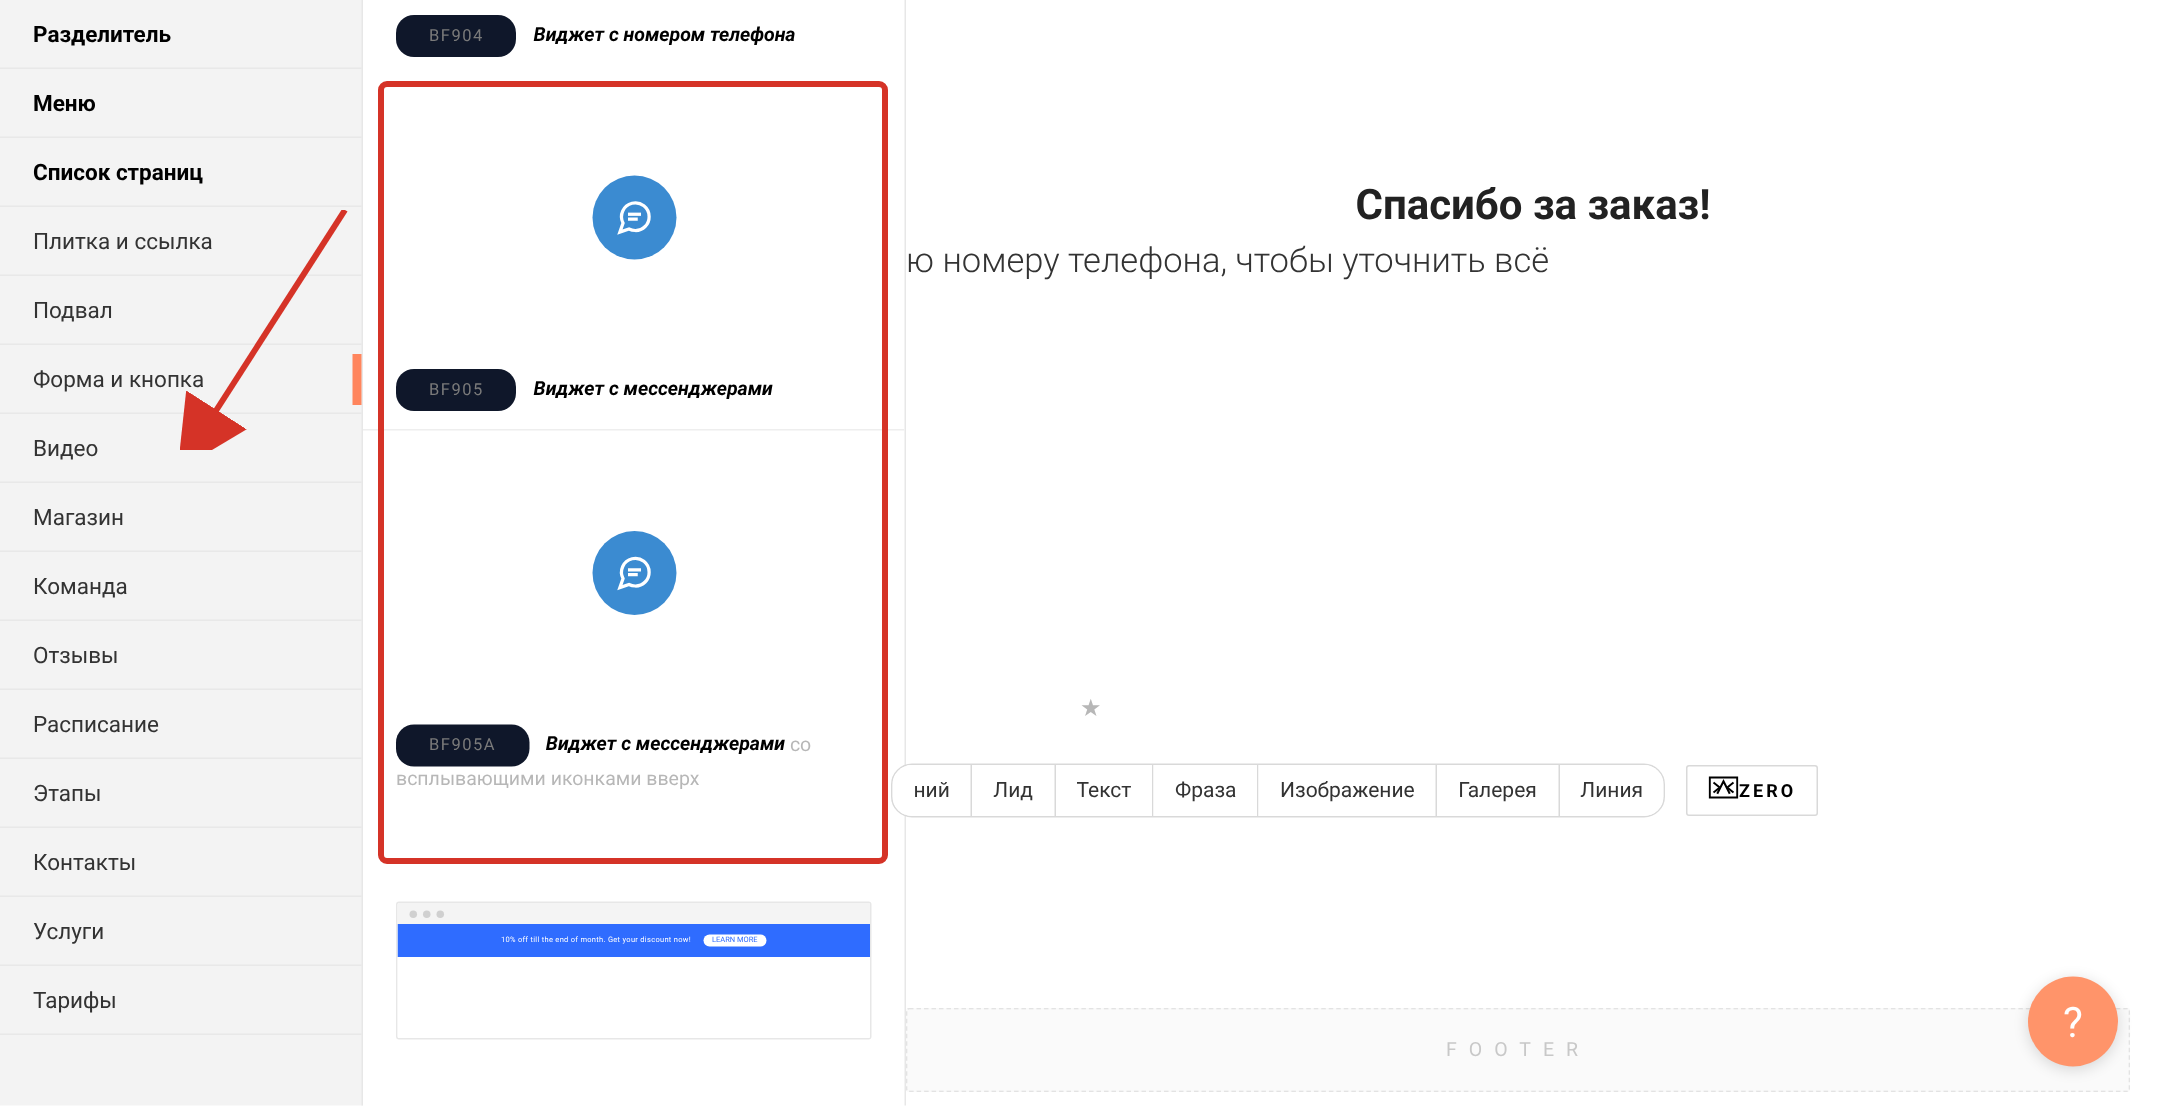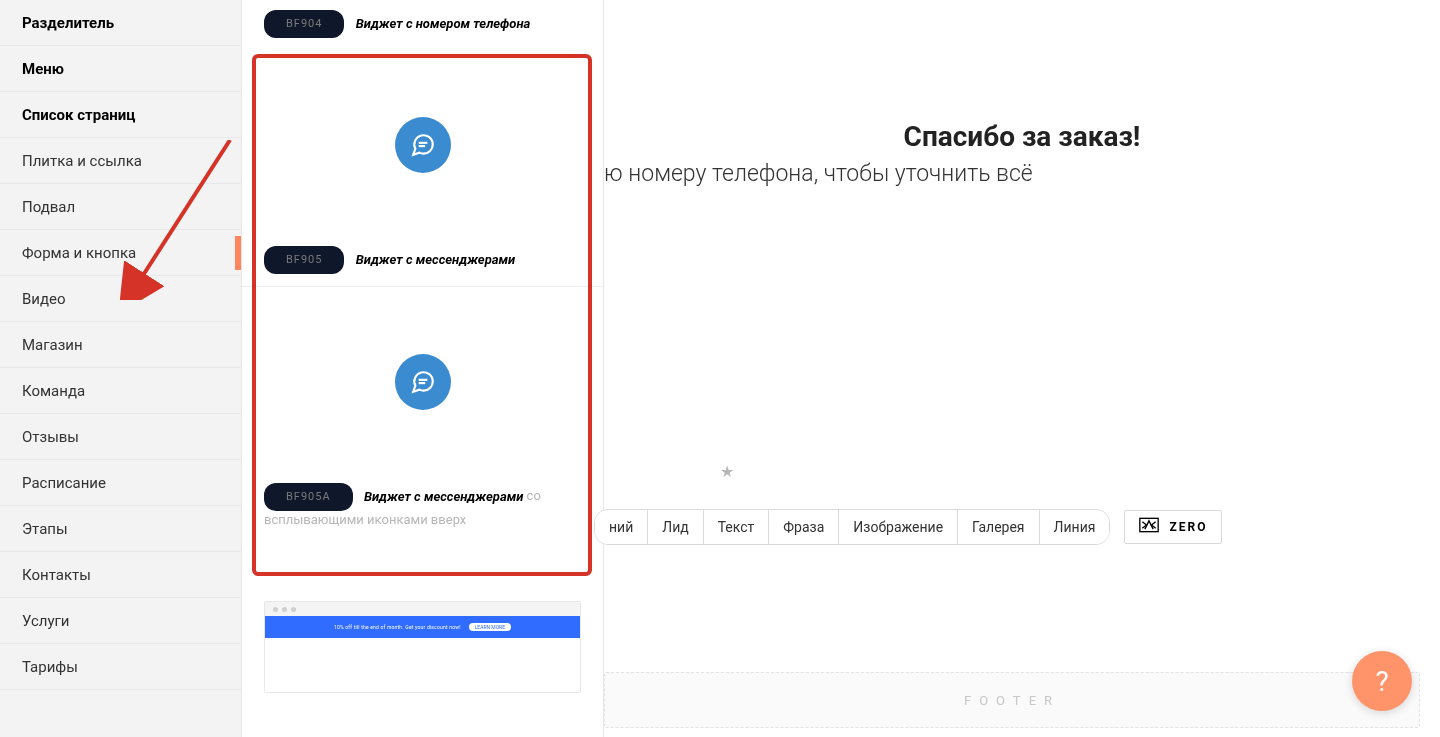--- a/index.html
+++ b/index.html
@@ -34,21 +34,21 @@
   .main { position: absolute; left: 604px; top: 0; right: 0; height: 737px; background: #fff; }
   .headline { position: absolute; left: 50%; transform: translateX(-50%); top: 120px; font-size: 28px; font-weight: 700; color: #222; }
   .subhead { position: absolute; left: 0; top: 160px; font-size: 23px; font-weight: 300; color: #333; white-space: nowrap; }
 
   .star { position: absolute; left: 116px; top: 462px; color: #b7b7b7; font-size: 16px; }
 
   .toolbar { position: absolute; top: 509px; left: -10px; display: flex; align-items: center; }
   .tool-group { display: flex; border: 1px solid #d9d9d9; border-radius: 14px; overflow: hidden; }
   .tool-btn { height: 34px; padding: 0 14px; display: flex; align-items: center; font-size: 14px; color: #333; background: #fff; border-right: 1px solid #d9d9d9; cursor: pointer; }
   .tool-btn:last-child { border-right: none; }
-  .zero-btn { margin-left: 14px; height: 34px; border: 1px solid #d9d9d9; border-radius: 2px; display: flex; align-items: center; padding: 0 14px; gap: 10px; cursor: pointer; }
+  .zero-btn { margin-left: 14px; height: 34px; border: 1px solid #d9d9d9; border-radius: 2px; display: flex; align-items: center; padding: 0 14px; cursor: pointer; }
   .zero-btn .zlabel { font-weight: 700; letter-spacing: 2px; font-size: 12px; }
 
   .footer-strip { position: absolute; left: 0; right: 20px; top: 672px; height: 56px; background: #fafafa; border: 1px dashed #e3e3e3; border-radius: 2px; display: flex; align-items: center; justify-content: center; }
   .footer-strip span { font-size: 13px; letter-spacing: 8px; color: #c8c8c8; }
 
   .help-fab { position: absolute; right: 28px; bottom: 26px; width: 60px; height: 60px; border-radius: 50%; background: #ff946a; color: #fff; display: flex; align-items: center; justify-content: center; font-size: 28px; box-shadow: 0 2px 10px rgba(0,0,0,.15); cursor: pointer; }
 
   
   .arrow-svg { position: absolute; left: 120px; top: 140px; width: 140px; height: 160px; pointer-events: none; }
 </style>

